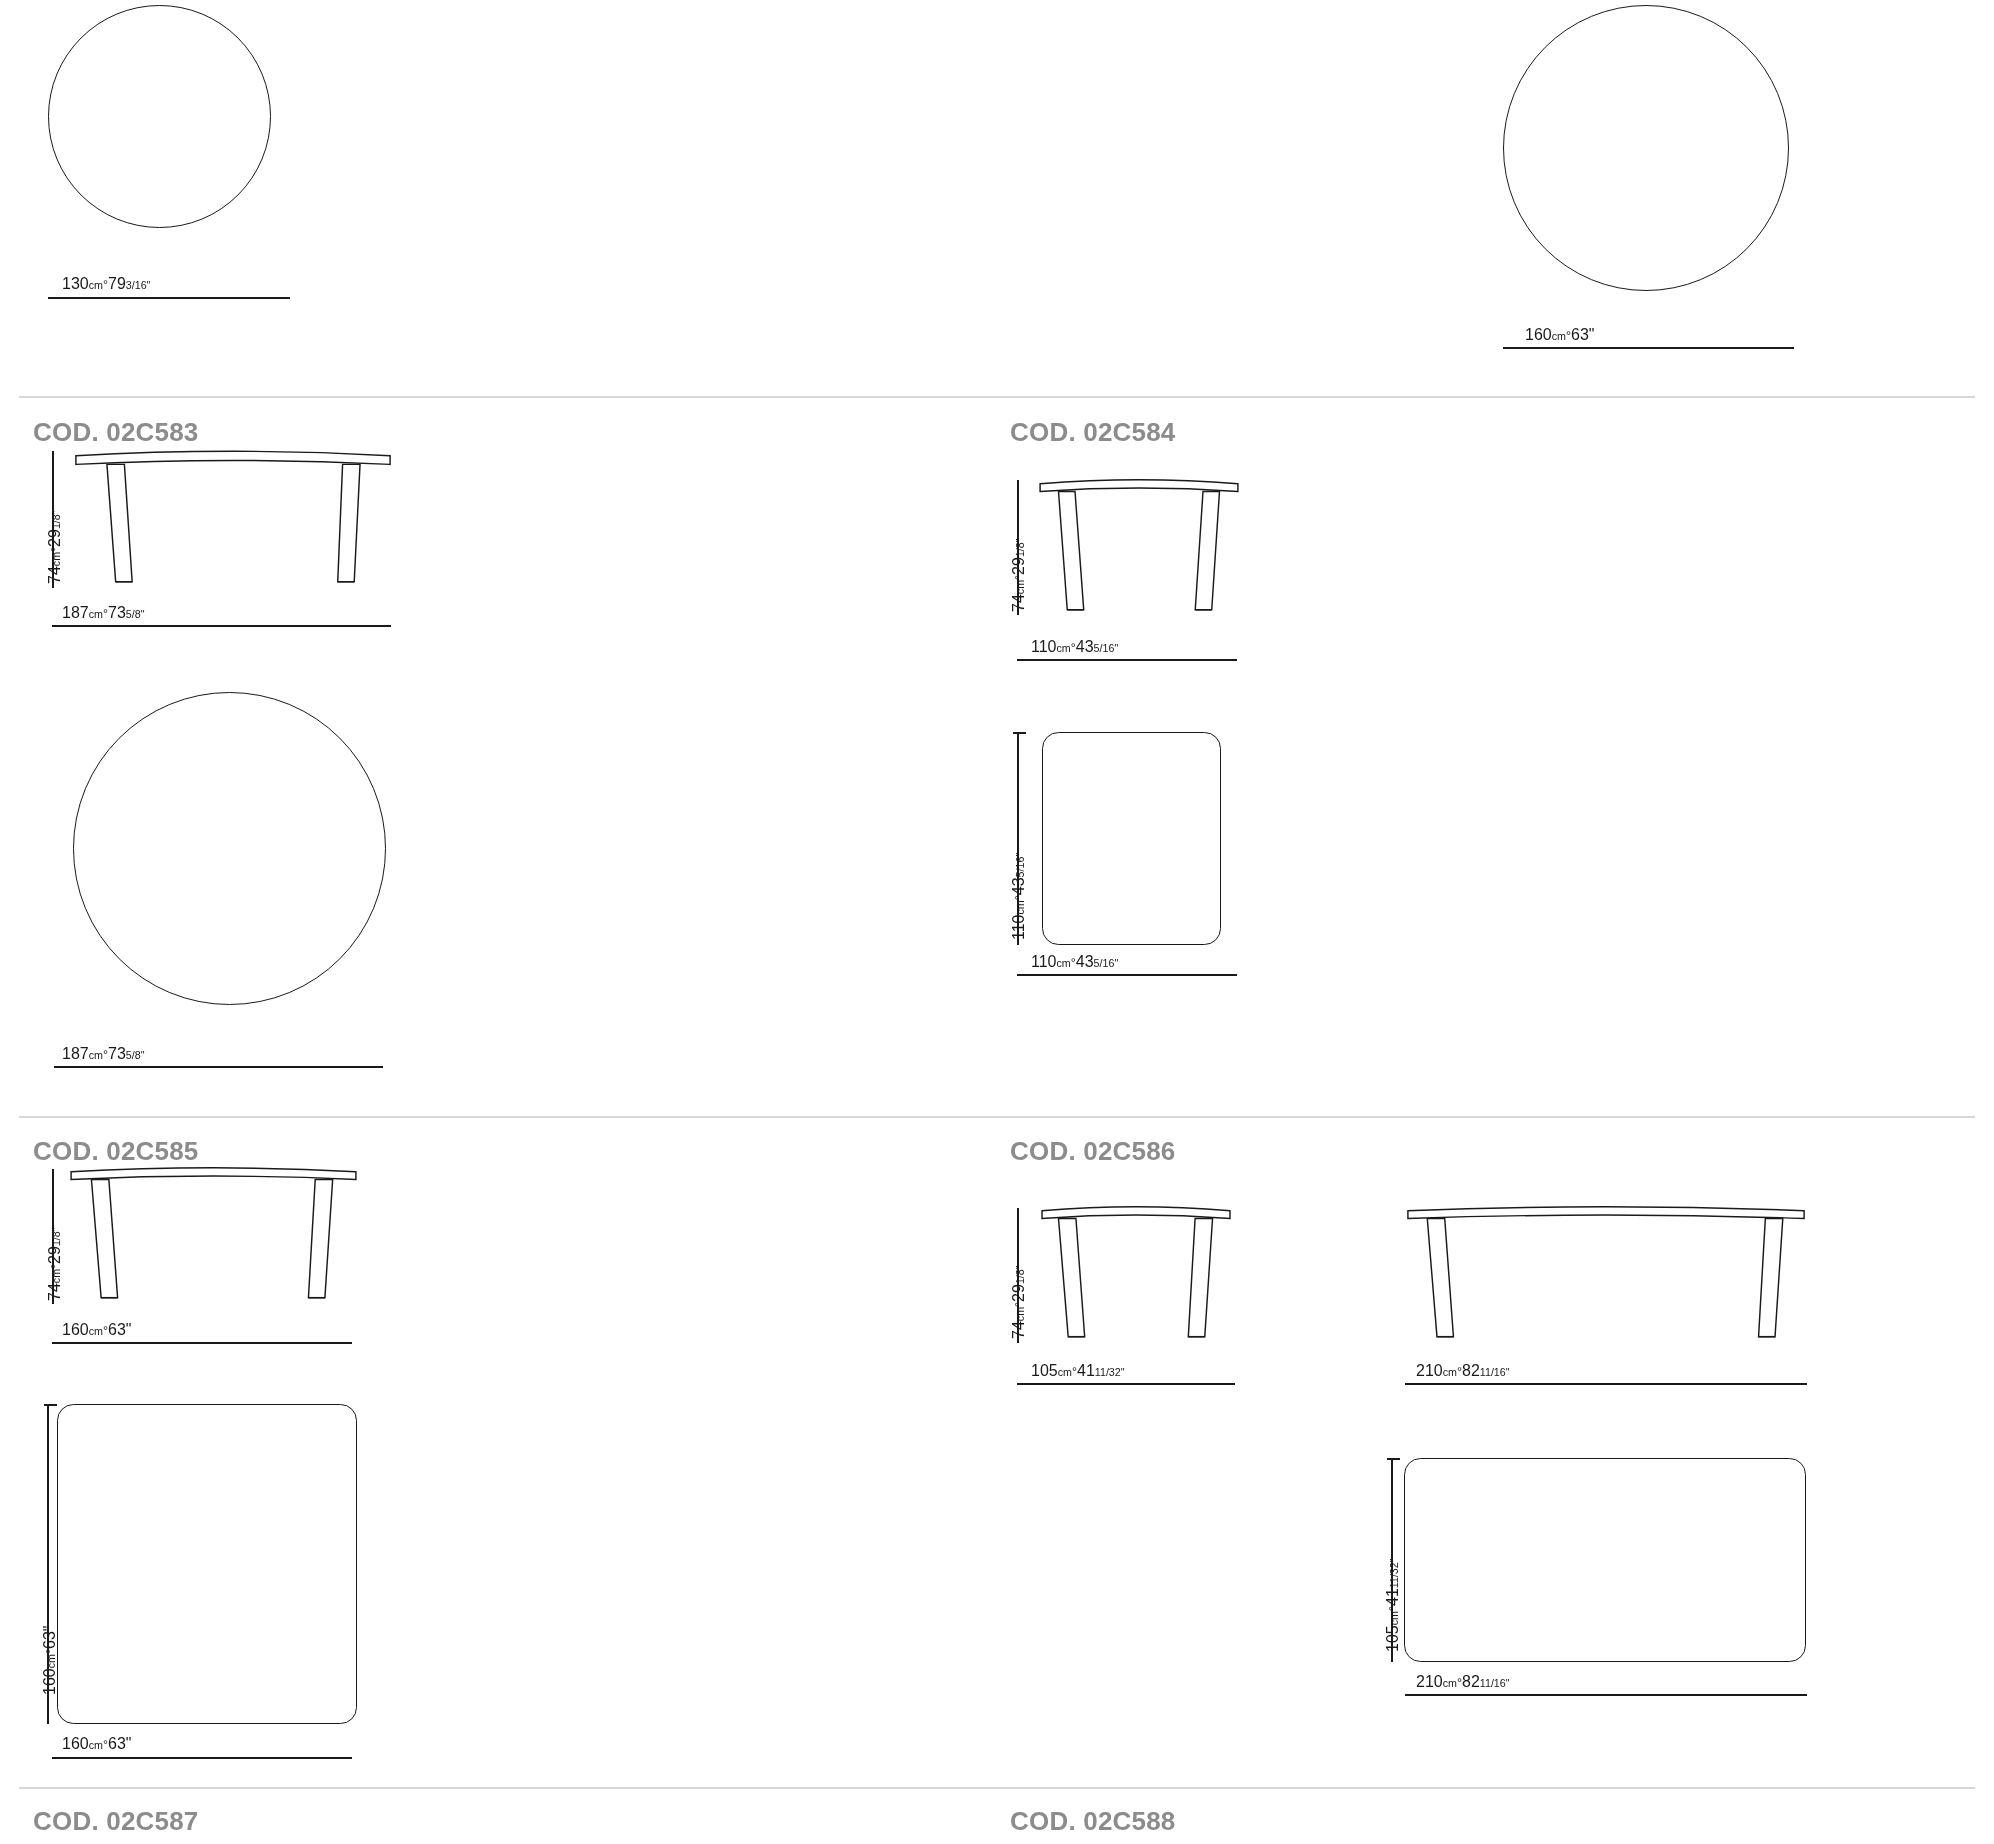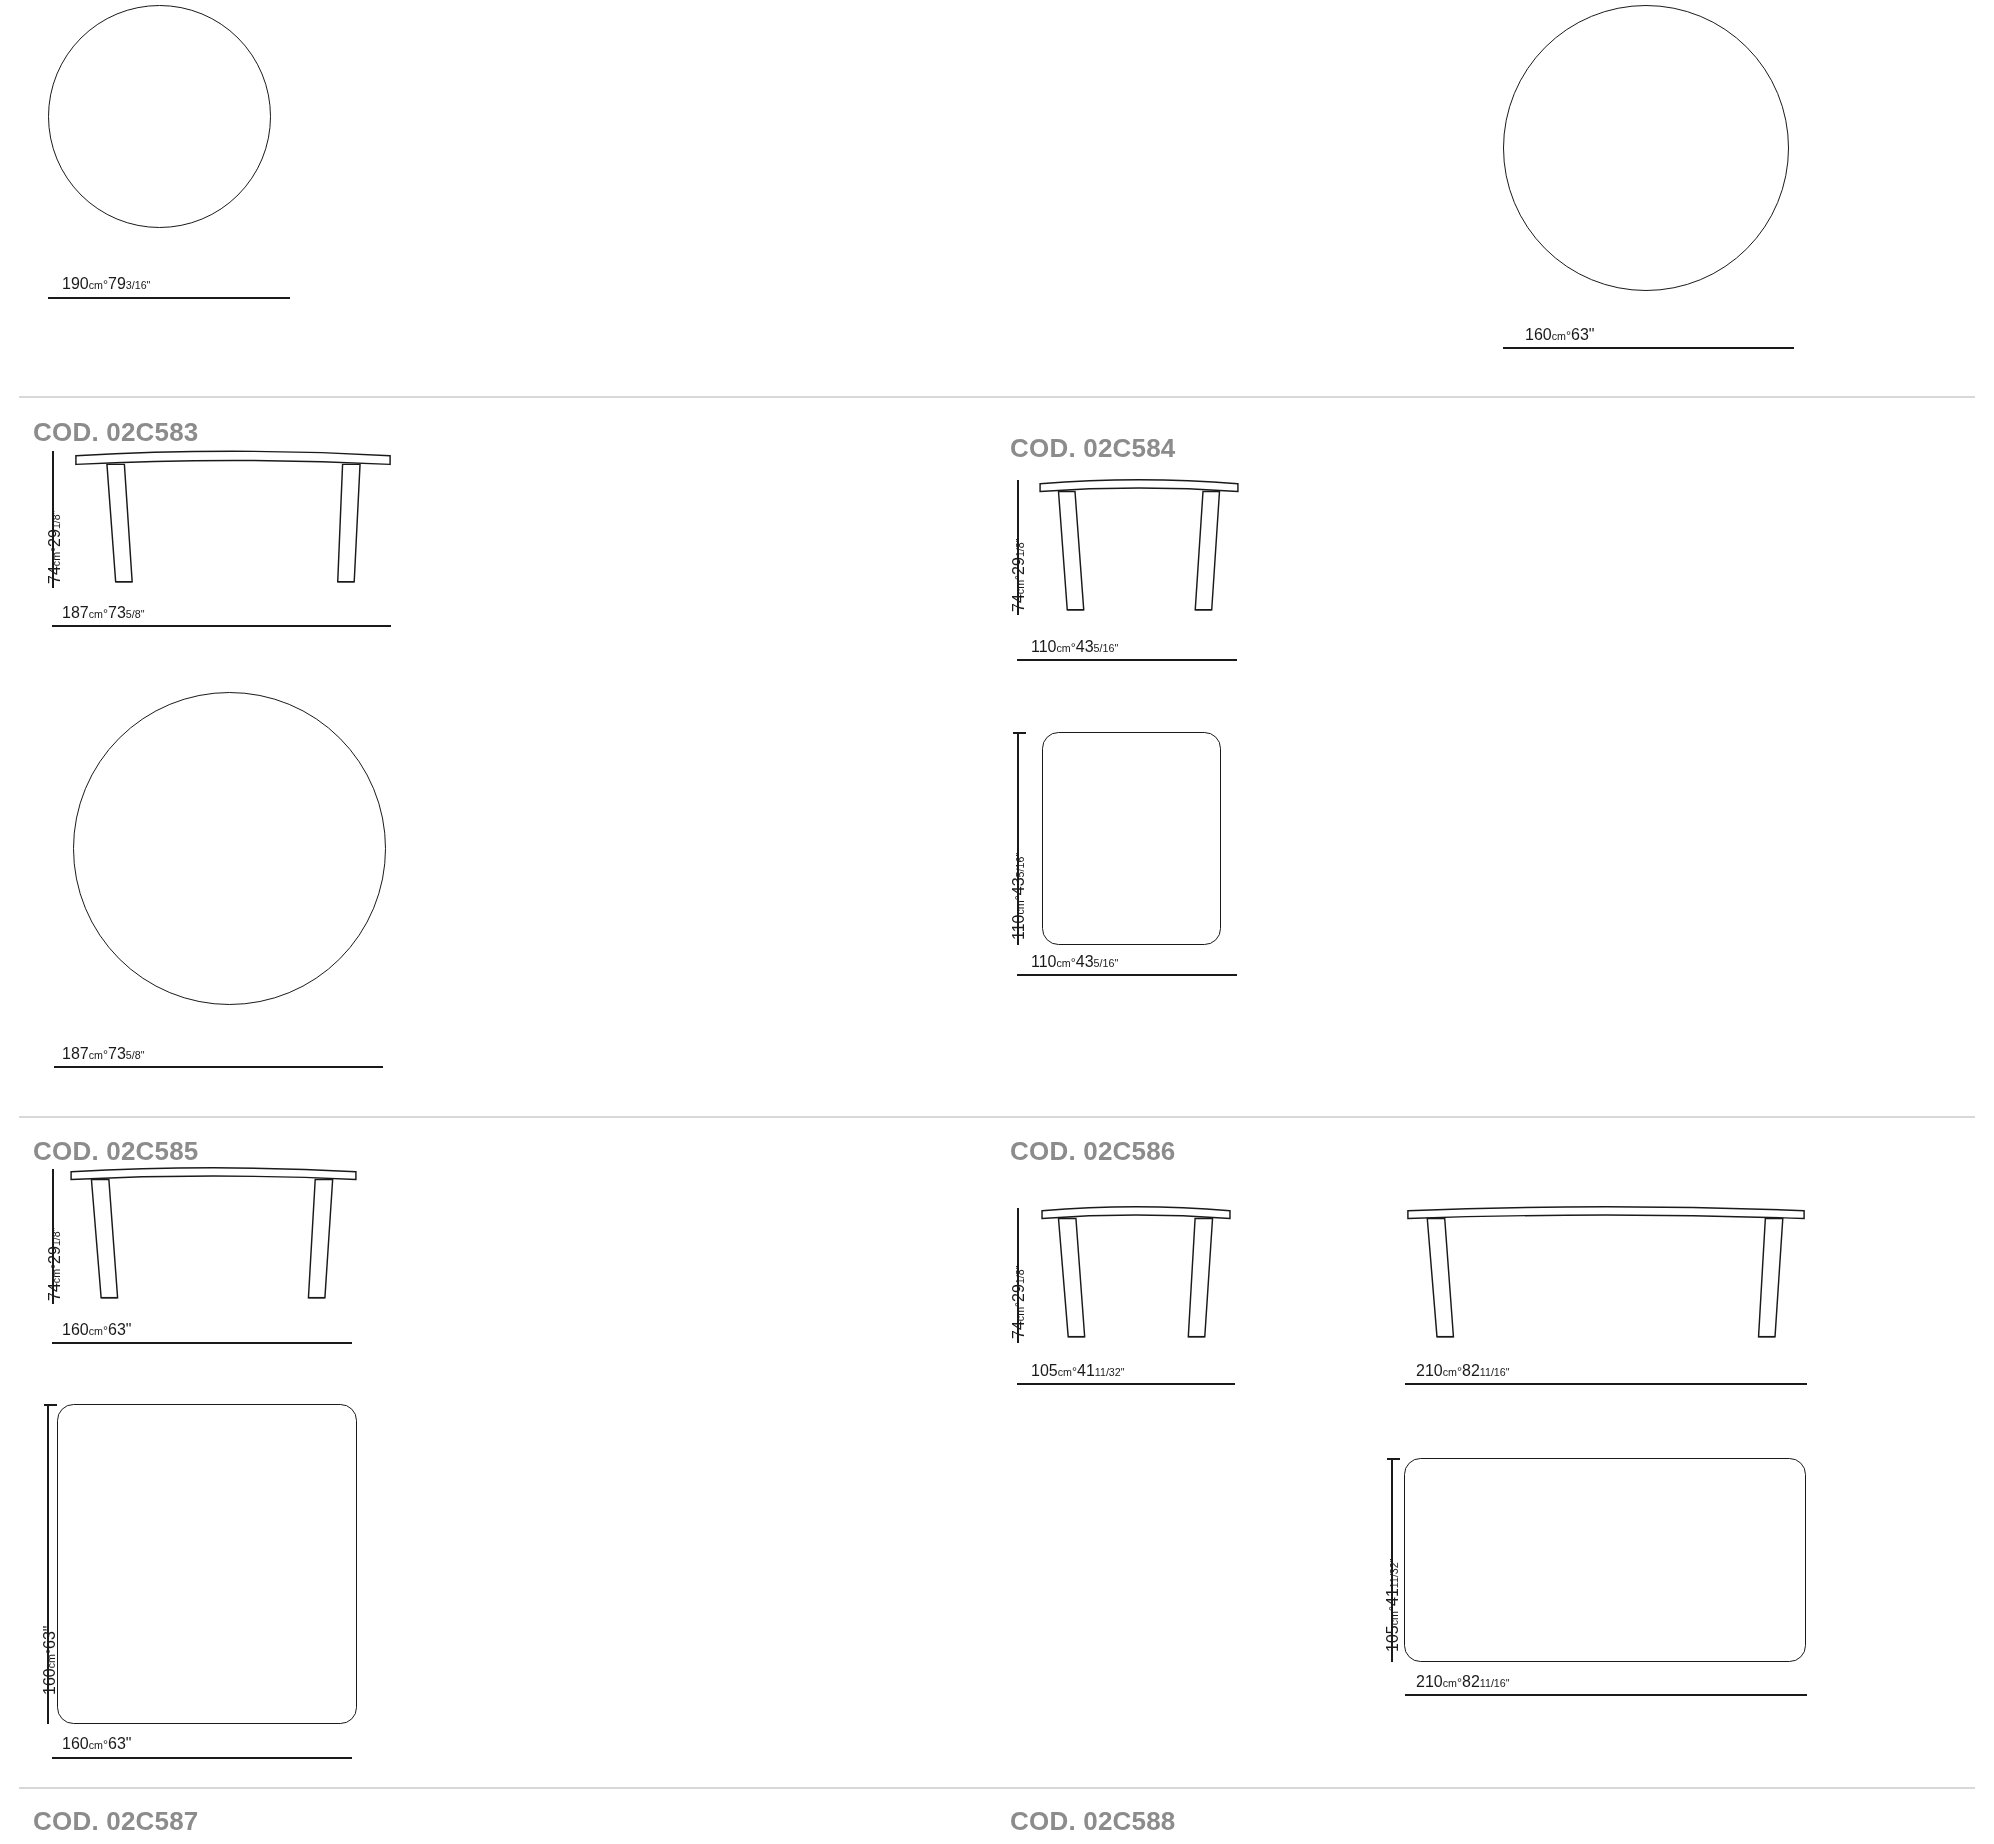--- a/index.html
+++ b/index.html
@@ -92,33 +92,33 @@
   .elev svg { display: block; overflow: visible; }
 </style>
 </head>
 <body>
 
 <div class="sheet">
 
   <div class="circle" style="left:48px; top:4.8px; width:223px; height:223px;"></div>
   <div class="dim-h" style="left:48px; top:297px; width:242px;"></div>
   <div class="dim-text" style="left:62px; top:276px;">
-    <span class="big">190</span><span class="sm">cm</span><span class="dot">°</span><span class="big">79</span><span class="frac">3/16"</span>
+    <span class="big">130</span><span class="sm">cm</span><span class="dot">°</span><span class="big">79</span><span class="frac">3/16"</span>
   </div>
 
   <div class="circle" style="left:1503px; top:4.8px; width:286px; height:286px;"></div>
   <div class="dim-h" style="left:1503px; top:347px; width:291px;"></div>
   <div class="dim-text" style="left:1525px; top:327px;">
     <span class="big">160</span><span class="sm">cm</span><span class="dot">°</span><span class="big">63"</span>
   </div>
 
   <div class="hr" style="top:396px;"></div>
 
   <div class="code-label" style="left:33px; top:417px;">COD. 02C583</div>
-  <div class="code-label" style="left:1010px; top:417px;margin-top:16px;">COD. 02C584</div>
+  <div class="code-label" style="left:1010px; top:417px;">COD. 02C584</div>
 
   <div class="elev" style="left:73px; top:445px;">
     <svg width="320" height="160" viewBox="0 0 660 330">
       <path d="M6 22 Q 330 4 654 22 L654 40 Q 330 24 6 40 Z" fill="#fff" stroke="#1a1a1a" stroke-width="3"></path>
       <path d="M70 40 L106 40 L122 282 L88 282 Z" fill="#fff" stroke="#1a1a1a" stroke-width="3"></path>
       <path d="M556 40 L592 40 L580 282 L546 282 Z" fill="#fff" stroke="#1a1a1a" stroke-width="3"></path>
       <line x1="88" y1="282" x2="122" y2="282" stroke="#1a1a1a" stroke-width="3"></line>
       <line x1="546" y1="282" x2="580" y2="282" stroke="#1a1a1a" stroke-width="3"></line>
     </svg>
   </div>

